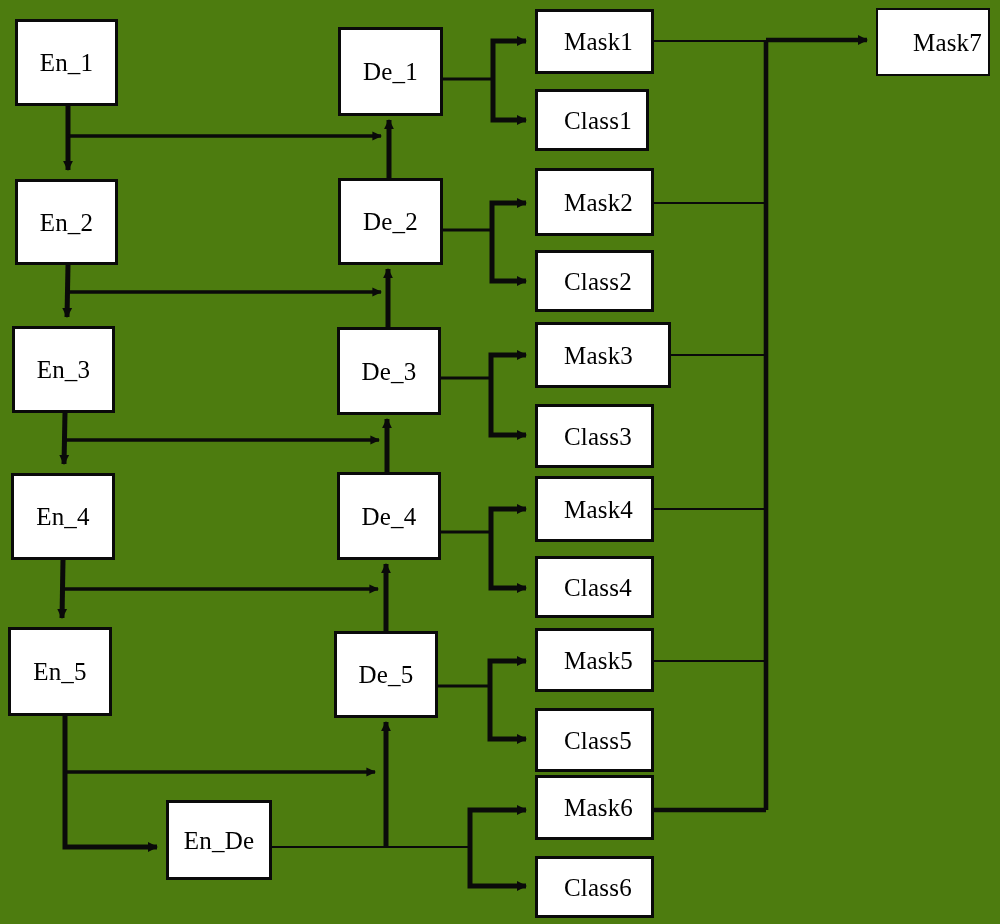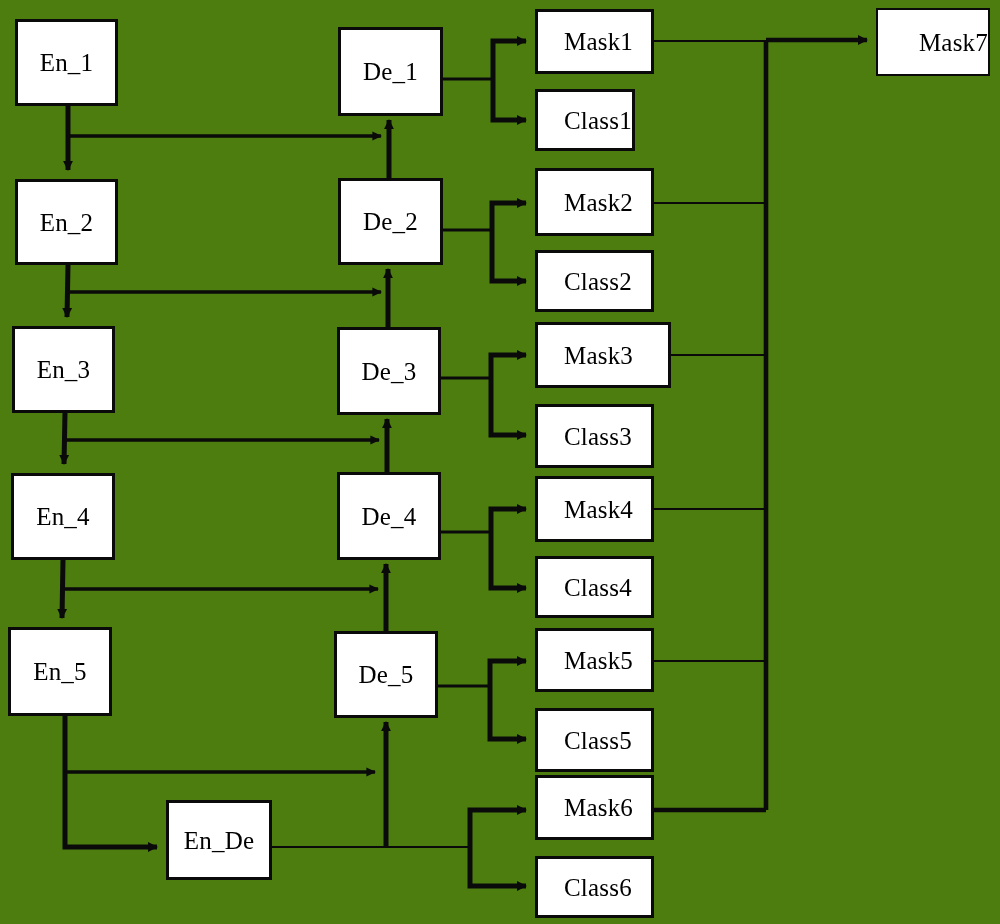--- a/index.html
+++ b/index.html
@@ -35,21 +35,21 @@
     font-size: 25px;
     line-height: 1;
     letter-spacing: 0.2px;
     z-index: 5;
   }
   .node.mask, .node.cls {
     justify-content: flex-start;
     padding-left: 26px;
   }
   .node.mask7 {
-    justify-content: flex-end;
+    justify-content: center;
     padding-left: 29px;
     border-width: 2px;
   }
   .node .lbl {
     display: block;
     white-space: nowrap;
   }
 </style>
 </head>
 <body>
@@ -237,21 +237,21 @@
   <div class="node de" style="left:337px;top:472px;width:104px;height:88px;">
     <span class="lbl">De_4</span>
   </div>
   <div class="node de" style="left:334px;top:631px;width:104px;height:87px;">
     <span class="lbl">De_5</span>
   </div>
 
   <div class="node mask" style="left:535px;top:9px;width:119px;height:65px;">
     <span class="lbl">Mask1</span>
   </div>
-  <div class="node cls" style="left:535px;top:89px;width:100px;height:62px;">
+  <div class="node cls" style="left:535px;top:89px;width:114px;height:62px;">
     <span class="lbl">Class1</span>
   </div>
   <div class="node mask" style="left:535px;top:168px;width:119px;height:68px;">
     <span class="lbl">Mask2</span>
   </div>
   <div class="node cls" style="left:535px;top:250px;width:119px;height:62px;">
     <span class="lbl">Class2</span>
   </div>
   <div class="node mask" style="left:535px;top:322px;width:136px;height:66px;">
     <span class="lbl">Mask3</span>

